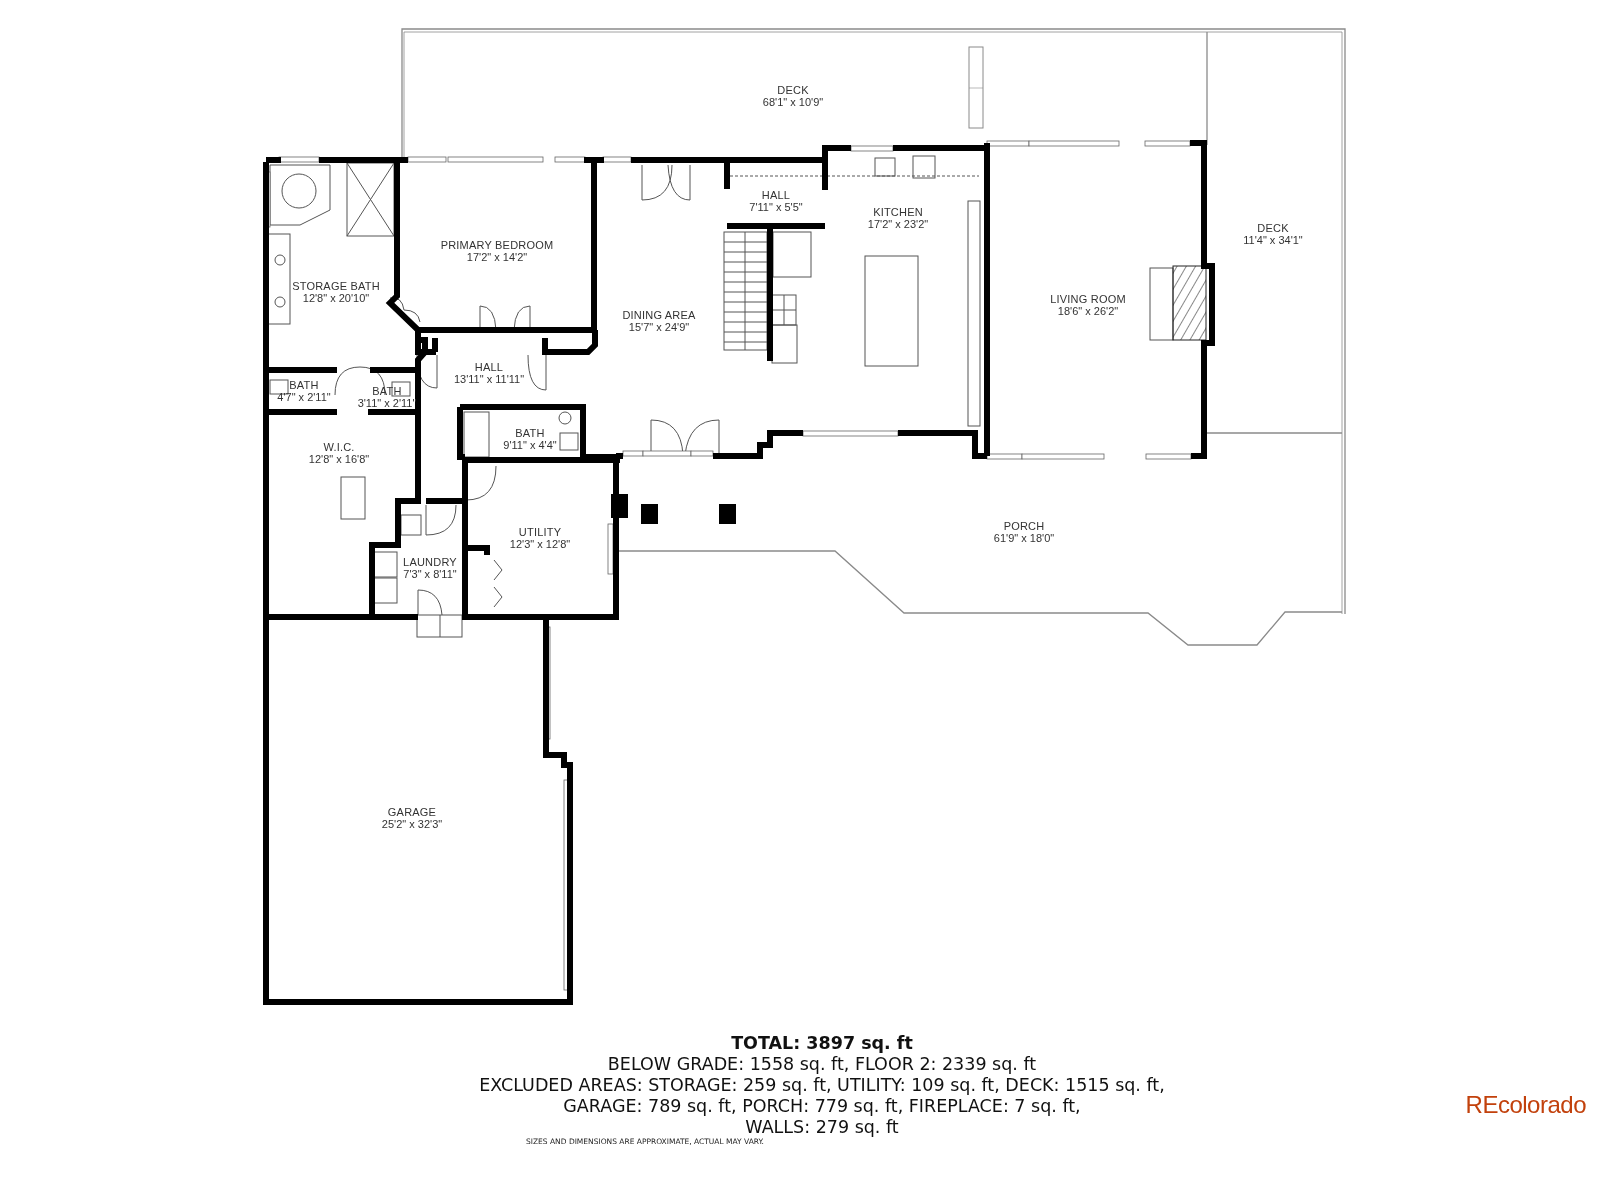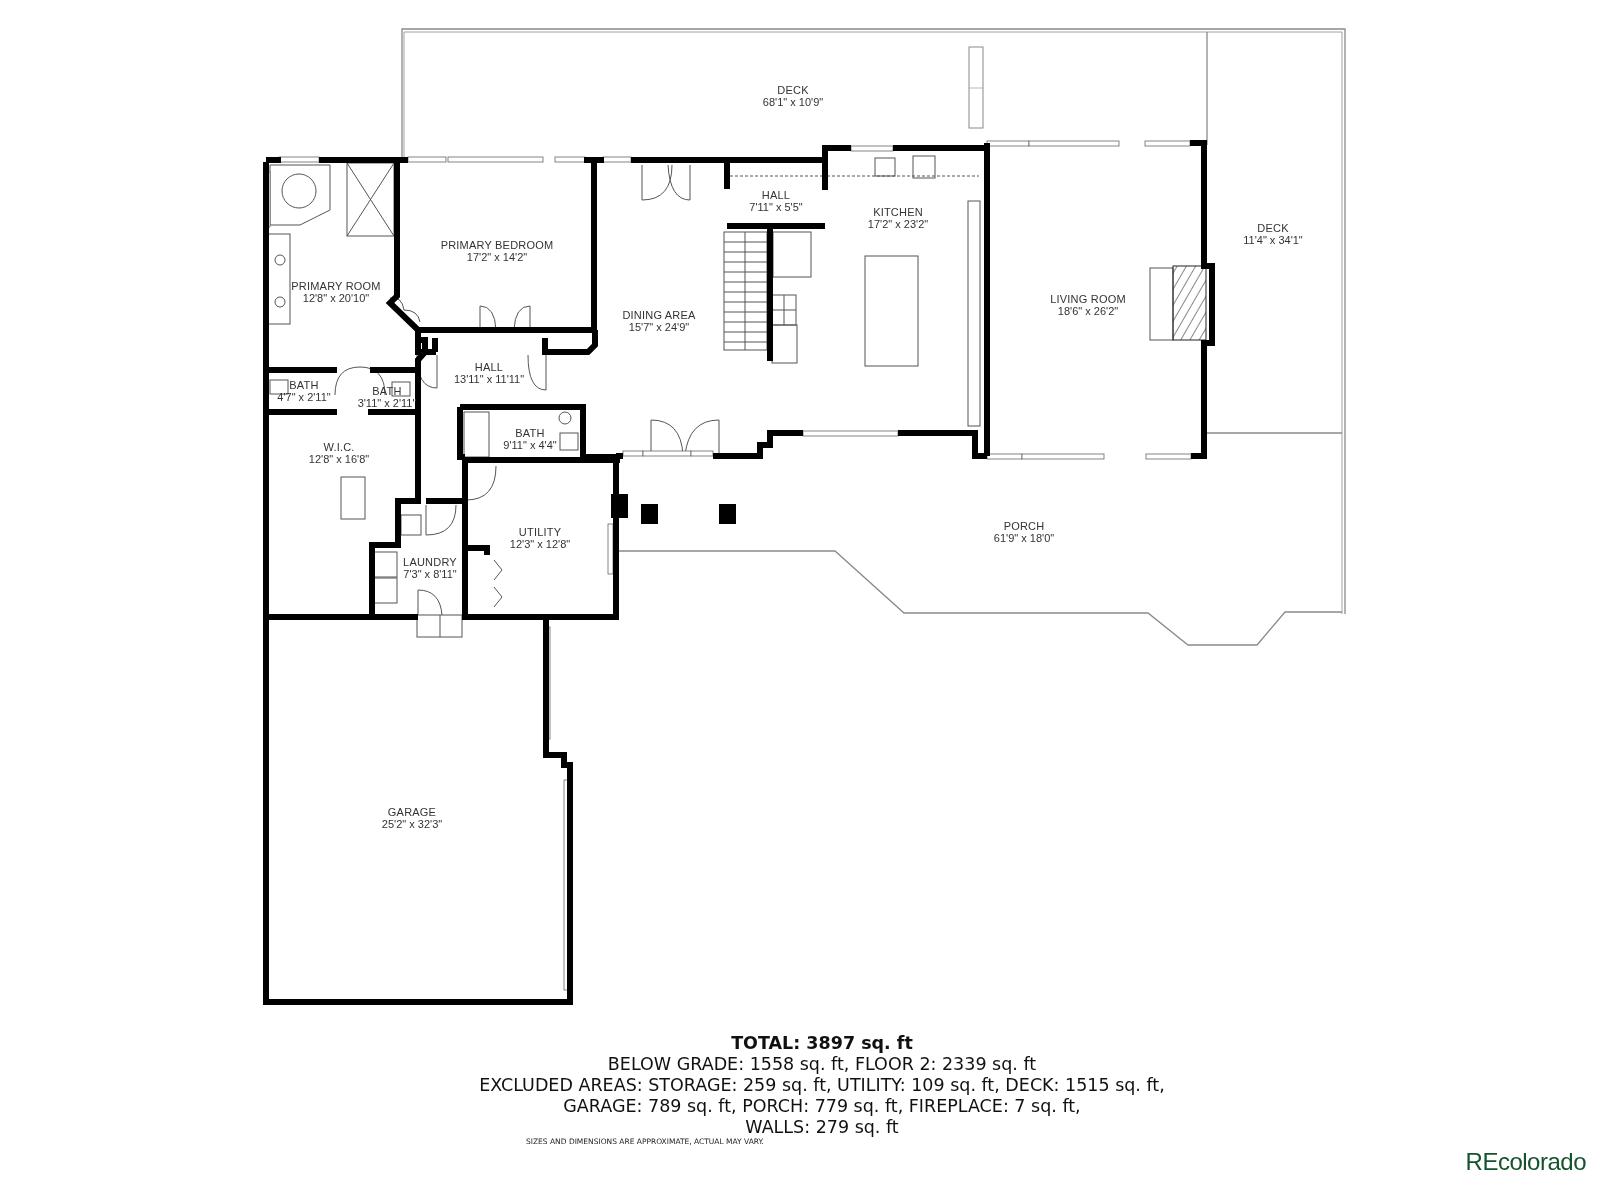--- a/index.html
+++ b/index.html
@@ -5,21 +5,21 @@
   html, body { margin: 0; padding: 0; background: #ffffff; }
   body { width: 1600px; height: 1200px; position: relative; overflow: hidden; font-family: "Liberation Sans", sans-serif; }
   #plan { position: absolute; left: 0; top: 0; width: 1600px; height: 1200px; }
   .room-label { position: absolute; text-align: center; color: #333; font-size: 11px; line-height: 12px; transform: translateX(-50%); white-space: nowrap; font-family: Liberation Sans, sans-serif; }
   .room-label .name { display: block; letter-spacing: 0.2px; }
   .room-label .dim { display: block; }
   .summary { position: absolute; left: 0; width: 1600px; text-align: center; color: #111; font-family: "DejaVu Sans", sans-serif; }
   .summary .line { display: block; font-size: 17.5px; line-height: 21px; margin-left: 44px; }
   .summary .total { font-weight: bold; font-size: 17.5px; }
   .disclaimer { position: absolute; top: 1137px; left: 0; width: 1290px; text-align: center; font-size: 7.5px; color: #222; font-family: "DejaVu Sans", sans-serif; }
-  .brand { position: absolute; right: 14px; top: 1148px; font-size: 24px; color: #14532d; font-family: "Liberation Sans", sans-serif; letter-spacing: -0.5px; }
+  .brand { position: absolute; right: 14px; top: 1091px; font-size: 24px; color: #c2410c; font-family: "Liberation Sans", sans-serif; letter-spacing: -0.5px; }
 </style>
 </head>
 <body>
 
 <svg id="plan" viewBox="0 0 1600 1200" xmlns="http://www.w3.org/2000/svg">
 
   <g fill="none" stroke="#8a8a8a" stroke-width="1.3">
     <path d="M402,158 L402,29 L1345,29 L1345,614"></path>
     <path d="M404,158 L404,32 L1342,32 L1342,614" stroke-width="0.8"></path>
     <line x1="1207" y1="32" x2="1207" y2="145"></line>
@@ -178,21 +178,21 @@
 <div id="labels">
   <div class="room-label" style="left:793px;top:84px">
     <span class="name">DECK</span>
     <span class="dim">68'1" x 10'9"</span>
   </div>
   <div class="room-label" style="left:1273px;top:222px">
     <span class="name">DECK</span>
     <span class="dim">11'4" x 34'1"</span>
   </div>
   <div class="room-label" style="left:336px;top:280px">
-    <span class="name">PRIMARY ROOM</span>
+    <span class="name">STORAGE BATH</span>
     <span class="dim">12'8" x 20'10"</span>
   </div>
   <div class="room-label" style="left:497px;top:239px">
     <span class="name">PRIMARY BEDROOM</span>
     <span class="dim">17'2" x 14'2"</span>
   </div>
   <div class="room-label" style="left:776px;top:189px">
     <span class="name">HALL</span>
     <span class="dim">7'11" x 5'5"</span>
   </div>

